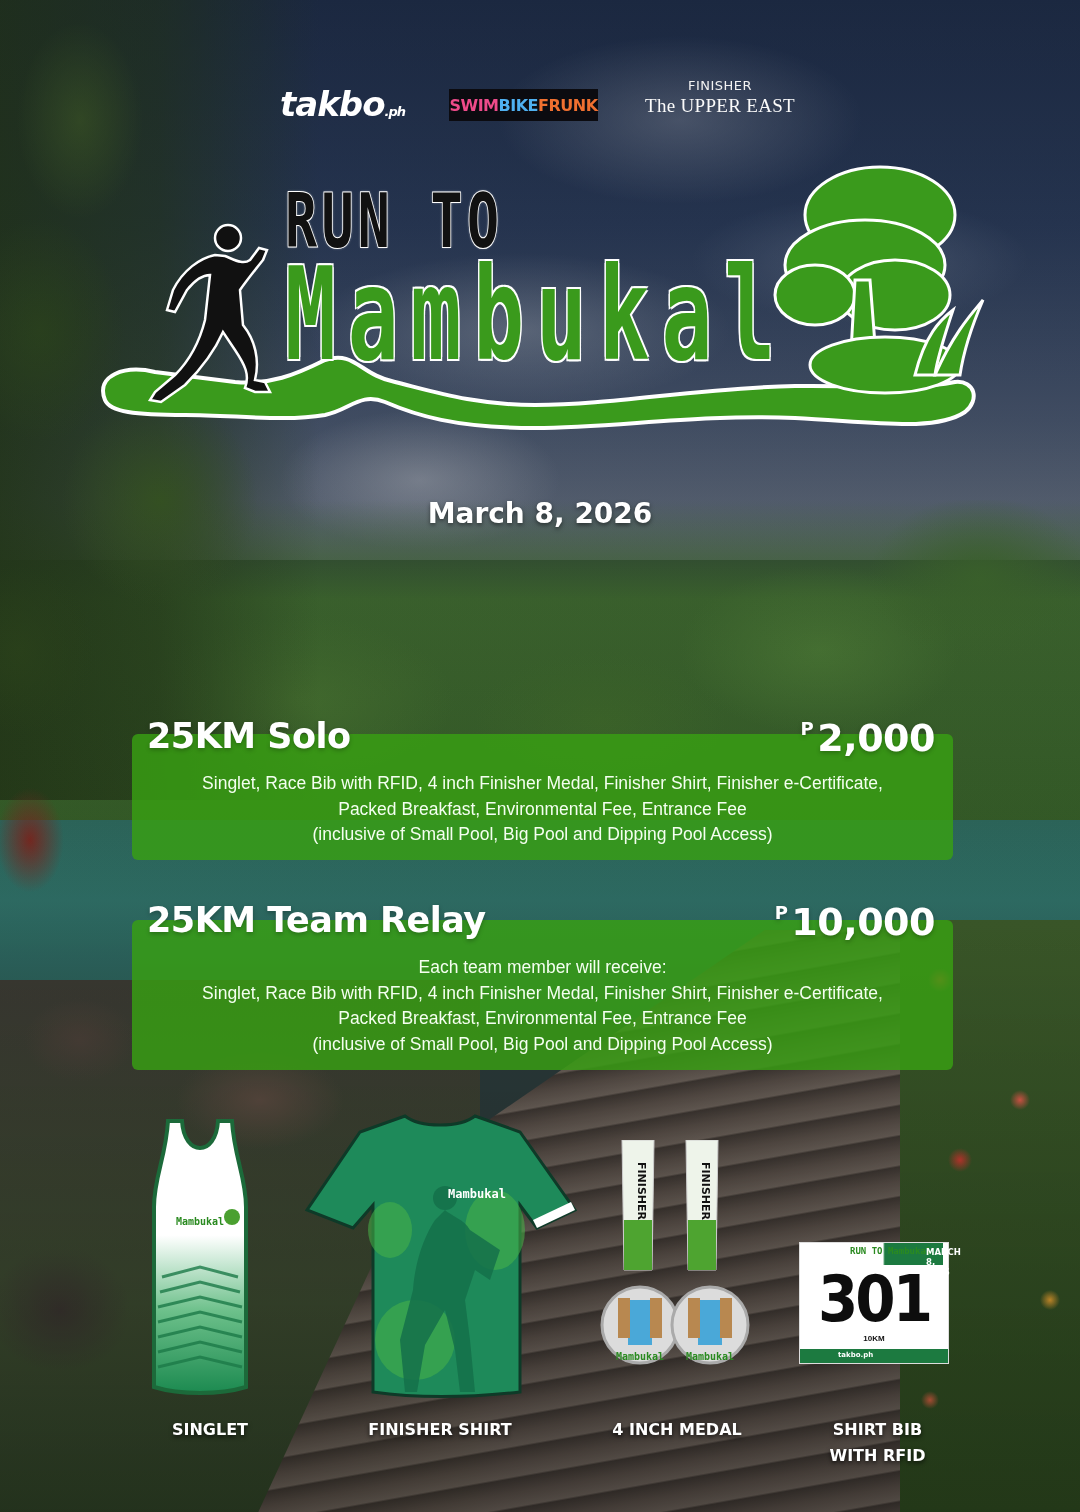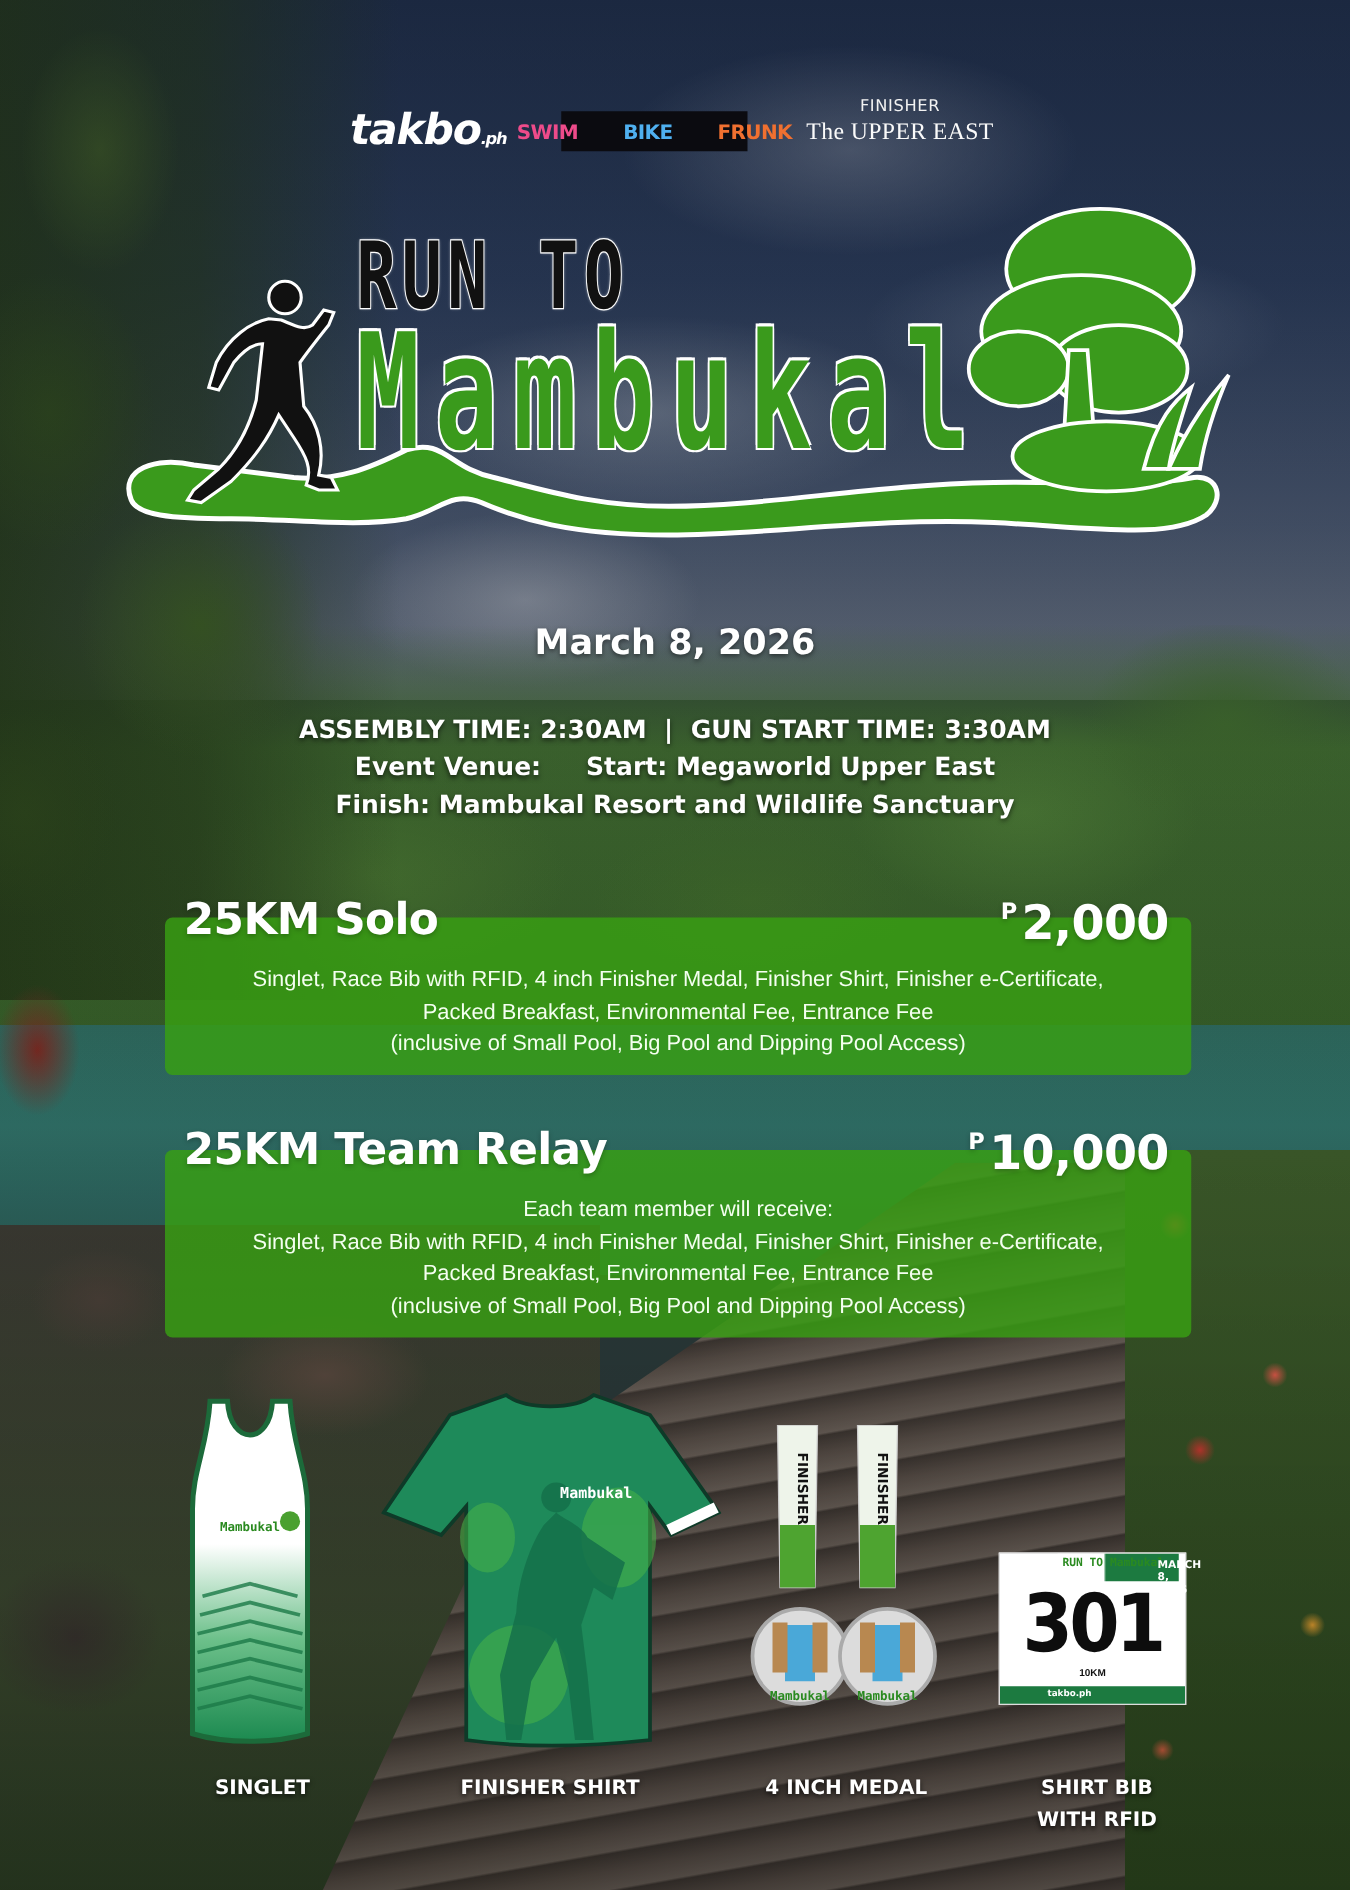--- a/index.html
+++ b/index.html
@@ -85,21 +85,21 @@
   }
   .sponsor-takbo {
     position: absolute; left: 280px; top: 6px;
     font-family: "DejaVu Sans", sans-serif; font-weight: bold; font-style: italic;
     font-size: 34px; letter-spacing: -1px; color: #fff;
   }
   .sponsor-takbo small { font-size: 13px; font-weight: bold; }
   .sponsor-sbr {
     position: absolute; left: 449px; top: 11px; width: 149px; height: 32px;
     background: #0b0b10; display: flex; align-items: center; justify-content: center;
-    font-family: "DejaVu Sans", sans-serif; font-weight: bold; font-size: 16px; letter-spacing: -0.5px; gap: 36px;
+    font-family: "DejaVu Sans", sans-serif; font-weight: bold; font-size: 16px; letter-spacing: -0.5px;
   }
   .sbr-a { color: #ee4b8a; }
   .sbr-b { color: #4fb0f0; }
   .sbr-c { color: #f07030; }
   .sponsor-mw { position: absolute; left: 626px; top: 0; width: 188px; text-align: center; }
   .mw-top { font-family: "DejaVu Sans", sans-serif; font-size: 13px; letter-spacing: 0.5px; color: #f2f2f2; }
   .mw-bottom { font-family: "Liberation Serif", serif; font-size: 19px; color: #fafafa; margin-top: 2px; letter-spacing: 0.3px; }
 
   
   .logo { position: absolute; left: 95px; top: 160px; width: 890px; height: 285px; }
@@ -240,31 +240,20 @@
       <g fill="#111" stroke="#fff" stroke-width="2.5">
         <circle cx="133" cy="78" r="13"></circle>
         <path d="M120 95 C 105 98, 88 110, 78 130 L 72 150 L 80 152 L 92 130 C 100 120, 108 115, 115 115 L 110 160 C 105 180, 95 200, 80 215 L 60 232 L 55 240 L 66 242 L 90 225 C 110 205, 120 190, 128 172 L 140 190 C 150 205, 155 215, 150 228 L 160 232 L 175 232 L 170 222 L 160 220 C 165 200, 160 180, 148 165 L 145 130 C 152 120, 160 110, 168 100 L 172 90 L 164 88 L 155 100 C 148 105, 140 100, 130 96 Z"></path>
       </g>
     </svg>
     <div class="logo-run-to">RUN TO</div>
     <div class="logo-mambukal">Mambukal</div>
   </div>
 
   <div class="event-date">March 8, 2026</div>
-  <div class="event-info">
-    <div>
-      <span>ASSEMBLY TIME: 2:30AM</span>
-      &nbsp;<span>|</span>&nbsp;
-      <span>GUN START TIME: 3:30AM</span>
-    </div>
-    <div>
-      <span class="venue-label">Event Venue:</span><span>Start: Megaworld Upper East</span>
-    </div>
-    <div>Finish: Mambukal Resort and Wildlife Sanctuary</div>
-  </div>
 
   <div class="card card-solo">
     <div class="card-bg"></div>
     <div class="card-title">25KM Solo</div>
     <div class="card-price"><span class="peso">P</span><span>2,000</span></div>
     <div class="card-body">
       <div>Singlet, Race Bib with RFID,  4 inch Finisher Medal, Finisher Shirt, Finisher e-Certificate,</div>
       <div>Packed Breakfast, Environmental Fee, Entrance Fee</div>
       <div>(inclusive of Small Pool, Big Pool and Dipping Pool Access)</div>
     </div>

